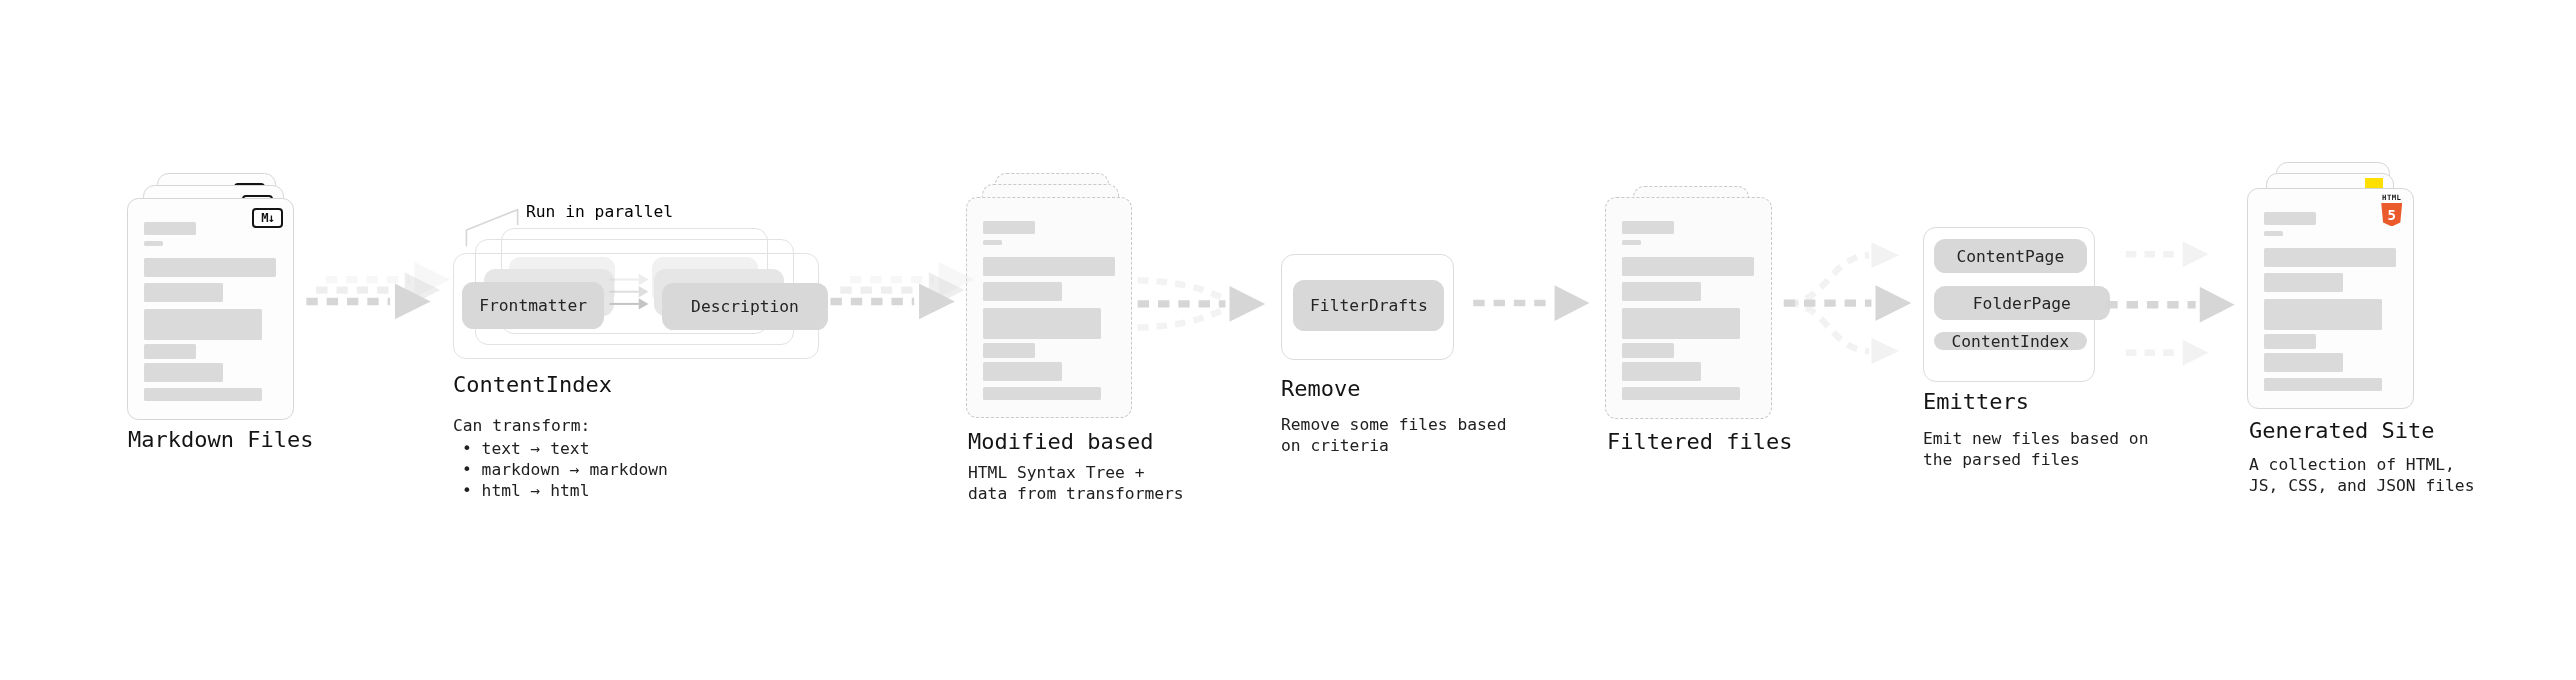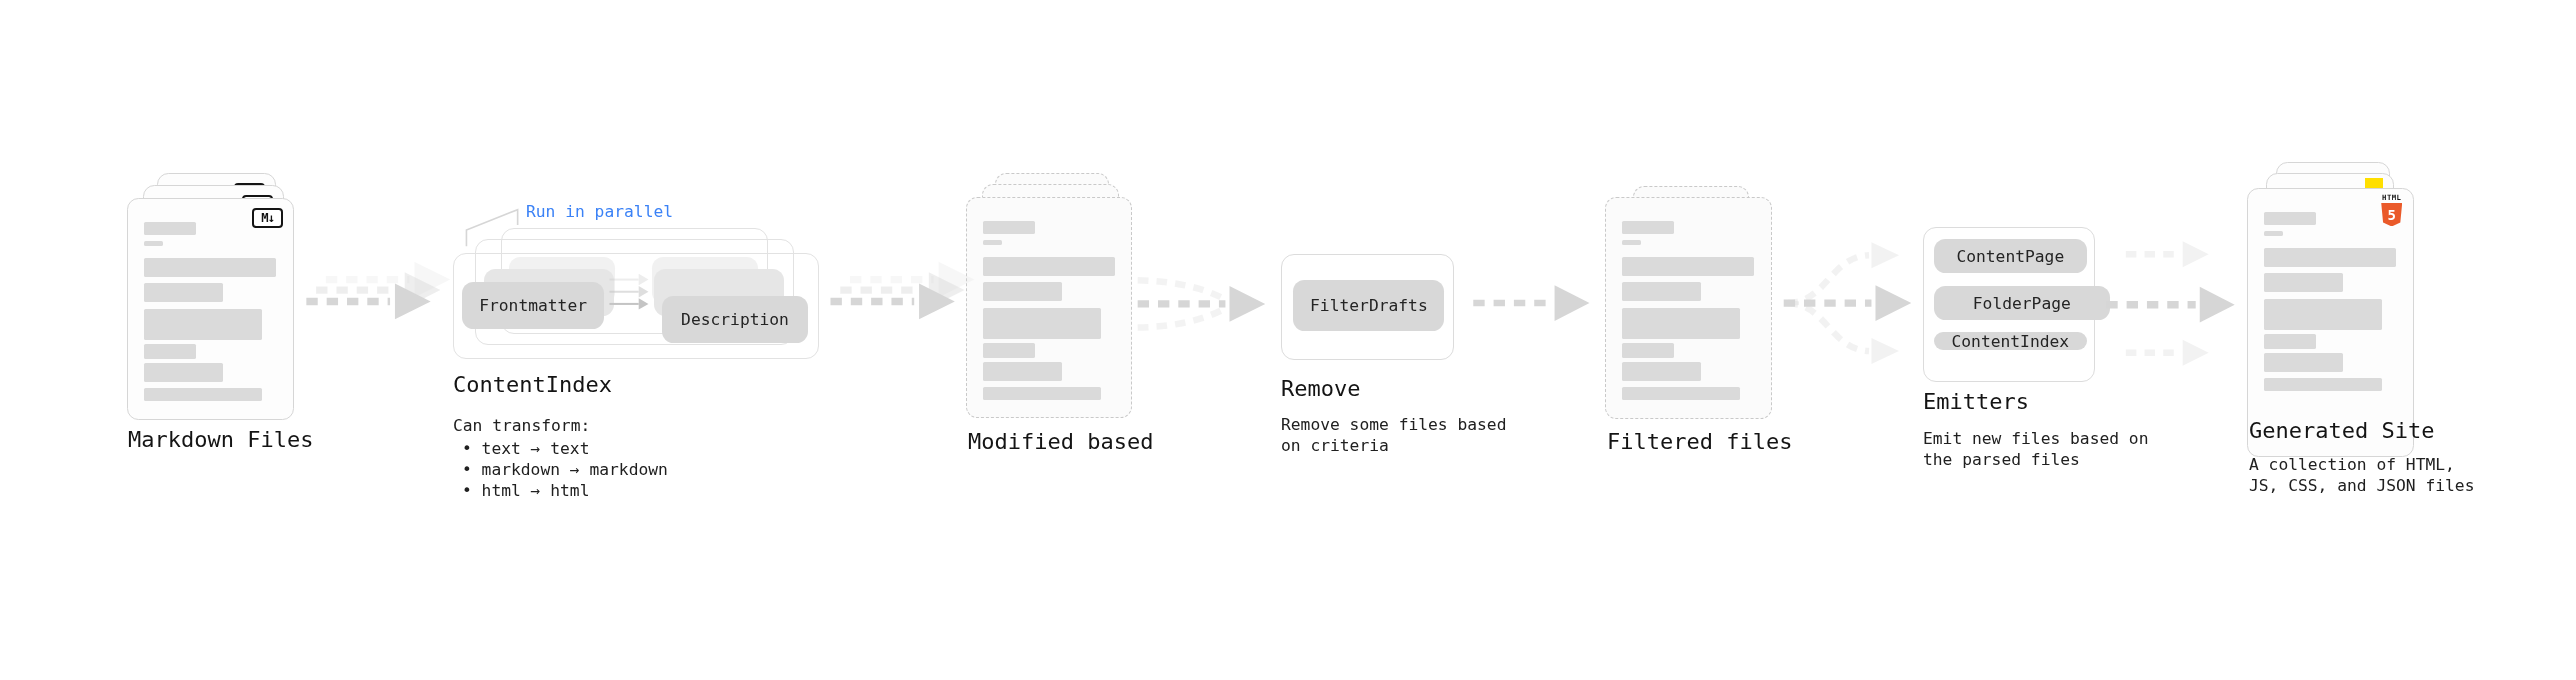--- a/index.html
+++ b/index.html
@@ -31,21 +31,21 @@
   .box{position:absolute;border:1.6px solid #e2e2e2;border-radius:13px;box-sizing:border-box;background:transparent;}
   .box.solidbg{background:#ffffff;border-color:#dcdcdc;}
   .pill{position:absolute;background:#d8d8d8;border-radius:11.4px;display:flex;align-items:center;justify-content:center;
         font-size:16.3px;font-weight:500;color:#242424;box-sizing:border-box;}
   .pill.ghost1{background:#e6e6e6;}
   .pill.ghost2{background:#f1f1f1;}
 
   
   .stage-label{position:absolute;font-size:22px;font-weight:500;color:#141414;white-space:nowrap;}
   .desc{position:absolute;font-size:16.3px;line-height:21px;color:#202020;white-space:nowrap;}
-  .note{position:absolute;font-size:16.3px;color:#3b82f6;white-space:nowrap;}
+  .note{position:absolute;font-size:16.3px;color:#000000;white-space:nowrap;}
 
   .overlay{position:absolute;left:0;top:0;pointer-events:none;}
 </style>
 </head>
 <body>
 
 <div class="canvas">
 
   <div>
     <div class="card" style="left:157px;top:173px;width:119px;height:222px">
@@ -77,21 +77,21 @@
       <div class="pill ghost2" style="left:150px;top:28.4px;width:106px;height:47px"></div>
     </div>
 
     <div class="box" style="left:475px;top:239px;width:319px;height:106px">
       <div class="pill ghost1" style="left:8.1px;top:29px;width:130px;height:47px"></div>
       <div class="pill ghost1" style="left:178px;top:29px;width:130px;height:47px"></div>
     </div>
 
     <div class="box" style="left:453px;top:253px;width:366px;height:106px">
       <div class="pill" style="left:8.1px;top:28px;width:142px;height:47px">Frontmatter</div>
-      <div class="pill" style="left:208px;top:42px;width:146px;height:47px">Description</div>
+      <div class="pill" style="left:208px;top:29px;width:166px;height:47px">Description</div>
     </div>
   </div>
   <div class="stage-label" style="left:453px;top:372px">ContentIndex</div>
   <div class="desc" style="left:453px;top:415px">
     <div>Can transform:</div>
   </div>
   <div class="desc" style="left:462px;top:438px">
     <div>• text → text</div>
     <div>• markdown → markdown</div>
     <div>• html → html</div>
@@ -105,20 +105,24 @@
         <div class="bar" style="top: 42px; width: 18.7px; height: 4.9px;"></div>
         <div class="bar" style="top: 59px; width: 132px; height: 18.7px;"></div>
         <div class="bar" style="top: 84px; width: 79px; height: 18.7px;"></div>
         <div class="bar" style="top: 110px; width: 118px; height: 31px;"></div>
         <div class="bar" style="top: 145px; width: 52px; height: 14.6px;"></div>
         <div class="bar" style="top: 164px; width: 79px; height: 18.7px;"></div>
         <div class="bar" style="top: 189px; width: 118px; height: 13px;"></div>
       </div>
   </div>
   <div class="stage-label" style="left:968px;top:429px">Modified based</div>
+  <div class="desc" style="left:968px;top:462px">
+    <div>HTML Syntax Tree +</div>
+    <div>data from transformers</div>
+  </div>
 
   <div class="box solidbg" style="left:1281px;top:254px;width:173px;height:106px">
     <div class="pill" style="left:11.4px;top:25px;width:151px;height:51px">FilterDrafts</div>
   </div>
   <div class="stage-label" style="left:1281px;top:376px">Remove</div>
   <div class="desc" style="left:1281px;top:414px">
     <div>Remove some files based</div>
     <div>on criteria</div>
   </div>
 
@@ -151,21 +155,21 @@
   <div>
     <div class="card" style="left:2276px;top:162px;width:114px;height:221px">
       <div class="css-badge">
         <div class="t">CSS</div>
         <div class="b" style="background: rgb(46, 104, 224);"></div>
       </div>
     </div>
     <div class="card" style="left:2266px;top:173px;width:128px;height:221px">
       <div class="js-badge" style="background: rgb(255, 223, 0);"></div>
     </div>
-    <div class="card" style="left:2247px;top:188px;width:167px;height:269px">
+    <div class="card" style="left:2247px;top:188px;width:167px;height:221px">
       <div class="h5-badge">
         <div class="t">HTML</div>
         <div class="s" style="background: rgb(234, 90, 42);">5</div>
       </div>
     <div class="bar" style="top: 23px; width: 52px; height: 13px;"></div>
         <div class="bar" style="top: 42px; width: 18.7px; height: 4.9px;"></div>
         <div class="bar" style="top: 59px; width: 132px; height: 18.7px;"></div>
         <div class="bar" style="top: 84px; width: 79px; height: 18.7px;"></div>
         <div class="bar" style="top: 110px; width: 118px; height: 31px;"></div>
         <div class="bar" style="top: 145px; width: 52px; height: 14.6px;"></div>

